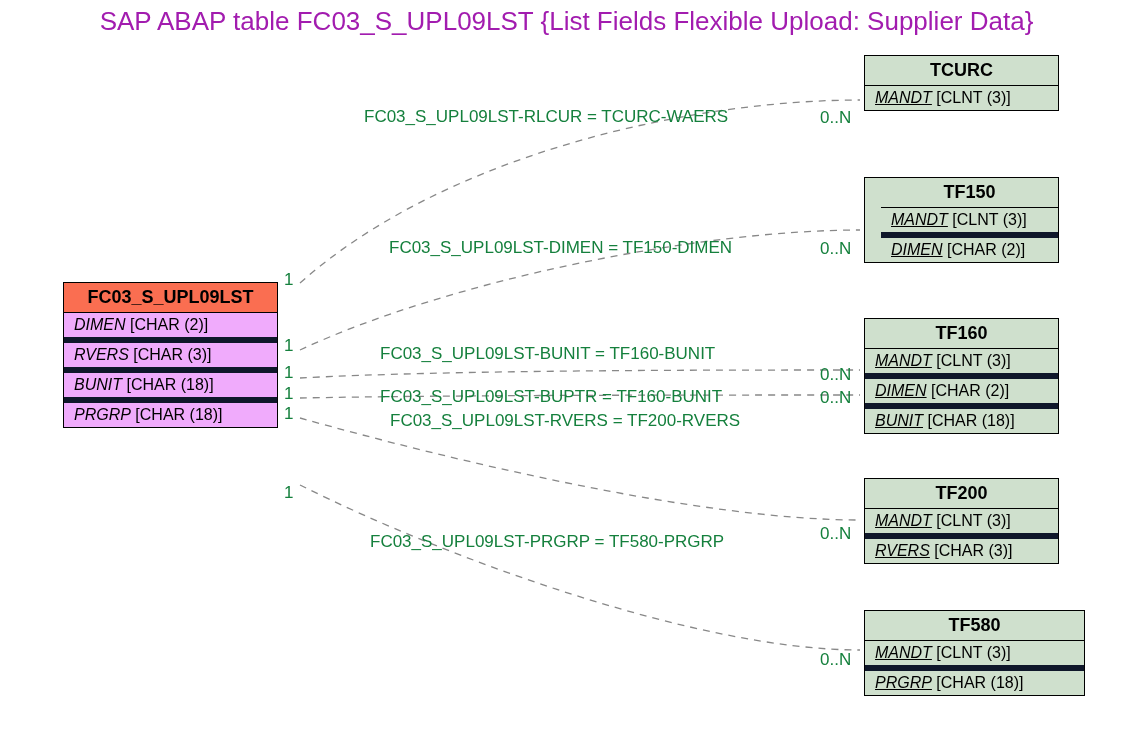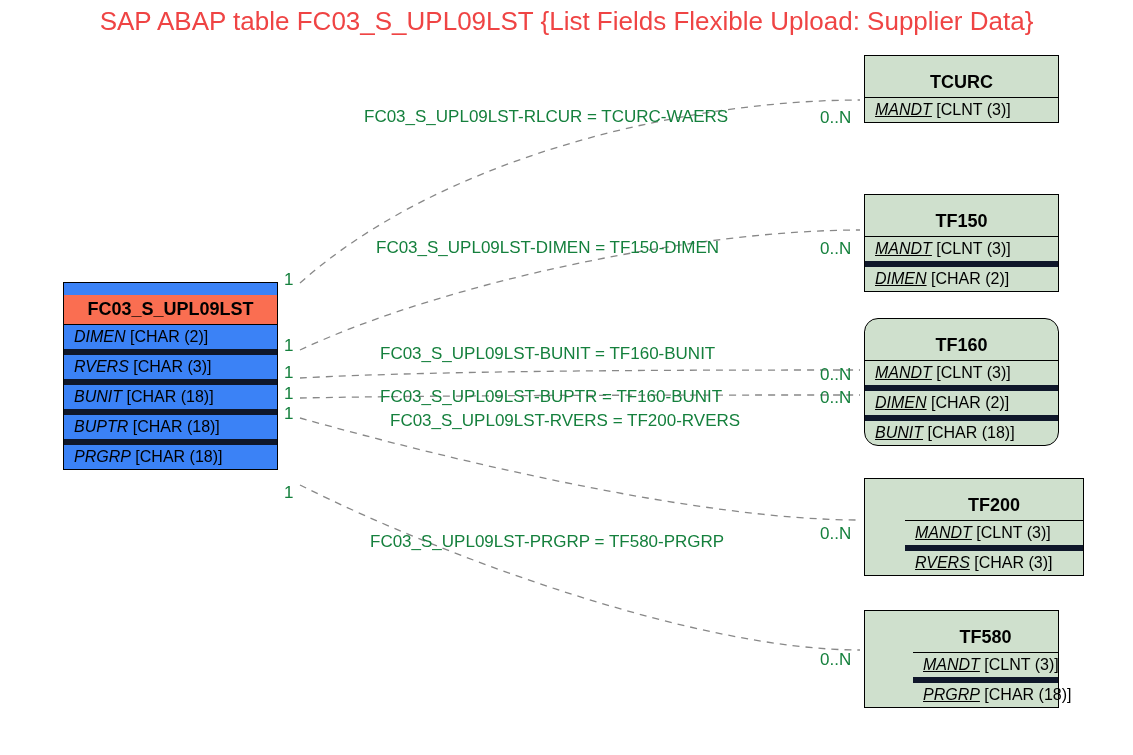--- a/index.html
+++ b/index.html
@@ -12,43 +12,42 @@
     height: 755px;
     position: relative;
   }
   .title {
     position: absolute;
     top: 6px;
     left: 0;
     width: 100%;
     text-align: center;
     font-size: 26px;
-    color: #ef4444;
+    color: #a21caf;
   }
   .entity {
     position: absolute;
     border: 1px solid #000;
   }
   .entity .head {
     font-weight: bold;
     text-align: center;
     padding: 4px 10px;
     border-bottom: 1px solid #000;
     font-size: 18px;
-    margin-top: 12px;
   }
   .entity .row {
     padding: 3px 10px;
     border-bottom: 6px solid #0f172a;
     font-size: 16px;
     white-space: nowrap;
   }
   .entity .row:last-child { border-bottom: none; }
   .entity .row .fname { font-style: italic; text-decoration: underline; }
-  .entity.main { background: #3b82f6; }
+  .entity.main { background: #f0abfc; }
   .entity.main .head { background: #fa6e51; }
   .entity.main .row .fname { text-decoration: none; }
   .entity.rel { background: #cfe0cd; }
   .entity.rel .head { background: #cfe0cd; }
   svg.lines {
     position: absolute;
     top: 0; left: 0;
     width: 1133px; height: 755px;
     pointer-events: none;
   }
@@ -62,67 +61,66 @@
 </head>
 <body>
 
 <div class="title">SAP ABAP table FC03_S_UPL09LST {List Fields Flexible Upload: Supplier Data}</div>
 
 <div class="entity main" style="left:63px; top:282px; width:215px;">
   <div class="head">FC03_S_UPL09LST</div>
   <div class="row"><span class="fname">DIMEN</span> <span>[CHAR (2)]</span></div>
   <div class="row"><span class="fname">RVERS</span> <span>[CHAR (3)]</span></div>
   <div class="row"><span class="fname">BUNIT</span> <span>[CHAR (18)]</span></div>
-  <div class="row"><span class="fname">BUPTR</span> <span>[CHAR (18)]</span></div>
   <div class="row"><span class="fname">PRGRP</span> <span>[CHAR (18)]</span></div>
 </div>
 
 <div class="entity rel" style="left:864px; top:55px; width:195px;">
   <div class="head">TCURC</div>
   <div class="row"><span class="fname">MANDT</span> <span>[CLNT (3)]</span></div>
 </div>
 
-<div class="entity rel" style="left:864px; top:194px; width:195px;">
+<div class="entity rel" style="left:864px; top:177px; width:195px;padding-left:16px;">
   <div class="head">TF150</div>
   <div class="row"><span class="fname">MANDT</span> <span>[CLNT (3)]</span></div>
   <div class="row"><span class="fname">DIMEN</span> <span>[CHAR (2)]</span></div>
 </div>
 
-<div class="entity rel" style="left:864px; top:318px; width:195px;border-radius:14px;">
+<div class="entity rel" style="left:864px; top:318px; width:195px;">
   <div class="head">TF160</div>
   <div class="row"><span class="fname">MANDT</span> <span>[CLNT (3)]</span></div>
   <div class="row"><span class="fname">DIMEN</span> <span>[CHAR (2)]</span></div>
   <div class="row"><span class="fname">BUNIT</span> <span>[CHAR (18)]</span></div>
 </div>
 
-<div class="entity rel" style="left:864px; top:478px; width:220px;padding-left:40px;">
+<div class="entity rel" style="left:864px; top:478px; width:195px;">
   <div class="head">TF200</div>
   <div class="row"><span class="fname">MANDT</span> <span>[CLNT (3)]</span></div>
   <div class="row"><span class="fname">RVERS</span> <span>[CHAR (3)]</span></div>
 </div>
 
-<div class="entity rel" style="left:864px; top:610px; width:195px;padding-left:48px;">
+<div class="entity rel" style="left:864px; top:610px; width:221px;">
   <div class="head">TF580</div>
   <div class="row"><span class="fname">MANDT</span> <span>[CLNT (3)]</span></div>
   <div class="row"><span class="fname">PRGRP</span> <span>[CHAR (18)]</span></div>
 </div>
 
 <svg class="lines">
   <g stroke="#888" stroke-width="1.3" stroke-dasharray="7,6" fill="none">
     <path d="M300,283 C450,150 700,100 860,100"></path>
     <path d="M300,350 C450,280 700,230 860,230"></path>
     <path d="M300,378 C450,370 700,370 860,370"></path>
     <path d="M300,398 C450,395 700,395 860,395"></path>
     <path d="M300,418 C450,460 700,520 860,520"></path>
     <path d="M300,485 C450,560 700,650 860,650"></path>
   </g>
 </svg>
 
 <div class="edge-label" style="left:364px; top:107px;">FC03_S_UPL09LST-RLCUR = TCURC-WAERS</div>
-<div class="edge-label" style="left:376px; top:238px;">FC03_S_UPL09LST-DIMEN = TF150-DIMEN</div>
+<div class="edge-label" style="left:389px; top:238px;">FC03_S_UPL09LST-DIMEN = TF150-DIMEN</div>
 <div class="edge-label" style="left:380px; top:344px;">FC03_S_UPL09LST-BUNIT = TF160-BUNIT</div>
 <div class="edge-label" style="left:380px; top:387px;">FC03_S_UPL09LST-BUPTR = TF160-BUNIT</div>
 <div class="edge-label" style="left:378px; top:411px;margin-left:12px;">FC03_S_UPL09LST-RVERS = TF200-RVERS</div>
 <div class="edge-label" style="left:370px; top:532px;text-align:right;">FC03_S_UPL09LST-PRGRP = TF580-PRGRP</div>
 
 <div class="card" style="left:284px; top:270px;">1</div>
 <div class="card" style="left:284px; top:336px;">1</div>
 <div class="card" style="left:284px; top:363px;">1</div>
 <div class="card" style="left:284px; top:384px;">1</div>
 <div class="card" style="left:284px; top:404px;">1</div>

